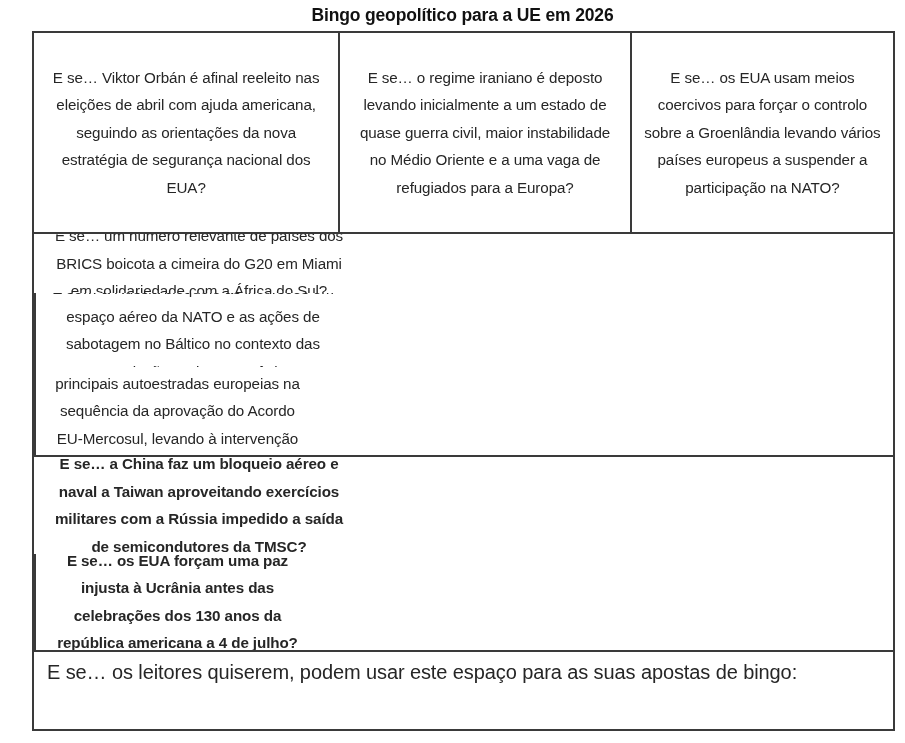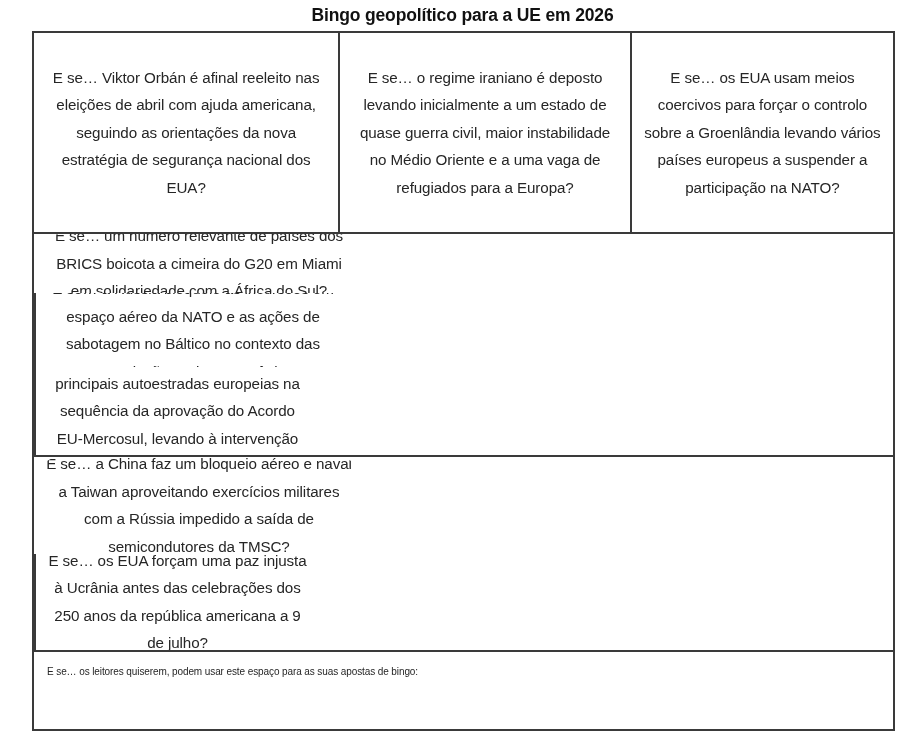--- a/index.html
+++ b/index.html
@@ -52,21 +52,21 @@
 
   .bingo-row {
     display: flex;
     flex-direction: row;
     width: 100%;
     box-sizing: border-box;
   }
 
   .bingo-row.row-1 { height: 199px; }
   .bingo-row.row-2 { height: 223px; }
-  .bingo-row.row-3 { height: 195px; }
+  .bingo-row.row-3 { height: 195px; font-weight: bold; }
 
   .bingo-row.row-2,
   .bingo-row.row-3 {
     border-top: 2px solid #3a3a3a;
     flex-direction: column;
   }
 
   .bingo-cell {
     box-sizing: border-box;
     padding: 8px 12px;
@@ -92,21 +92,21 @@
 
   .bingo-footer {
     box-sizing: border-box;
     width: 100%;
     height: 79px;
     border-top: 2px solid #3a3a3a;
     display: flex;
     align-items: flex-start;
     justify-content: flex-start;
     padding: 8px 12px 0 13px;
-    font-size: 10px;
+    font-size: 20px;
     line-height: 24px;
     color: #262626;
     letter-spacing: -0.1px;
     text-align: left;
   }
 </style>
 </head>
 <body>
 
 <div class="page">
@@ -137,21 +137,21 @@
       <div class="bingo-cell col-3">
         <span class="cell-text">E se… agricultores bloqueiam as principais autoestradas europeias na sequência da aprovação do Acordo EU-Mercosul, levando à intervenção dos exércitos em vários países?</span>
       </div>
     </div>
 
     <div class="bingo-row row-3">
       <div class="bingo-cell col-1">
         <span class="cell-text">E se… a China faz um bloqueio aéreo e naval a Taiwan aproveitando exercícios militares com a Rússia impedido a saída de semicondutores da TMSC?</span>
       </div>
       <div class="bingo-cell col-3">
-        <span class="cell-text">E se… os EUA forçam uma paz injusta à Ucrânia antes das celebrações dos 250 anos da república americana a 9 de julho?</span>
+        <span class="cell-text">E se… os EUA forçam uma paz injusta à Ucrânia antes das celebrações dos 130 anos da república americana a 4 de julho?</span>
       </div>
     </div>
 
     <div class="bingo-footer">
       <span class="footer-text">E se… os leitores quiserem, podem usar este espaço para as suas apostas de bingo:</span>
     </div>
 
   </div>
 
 </div>

